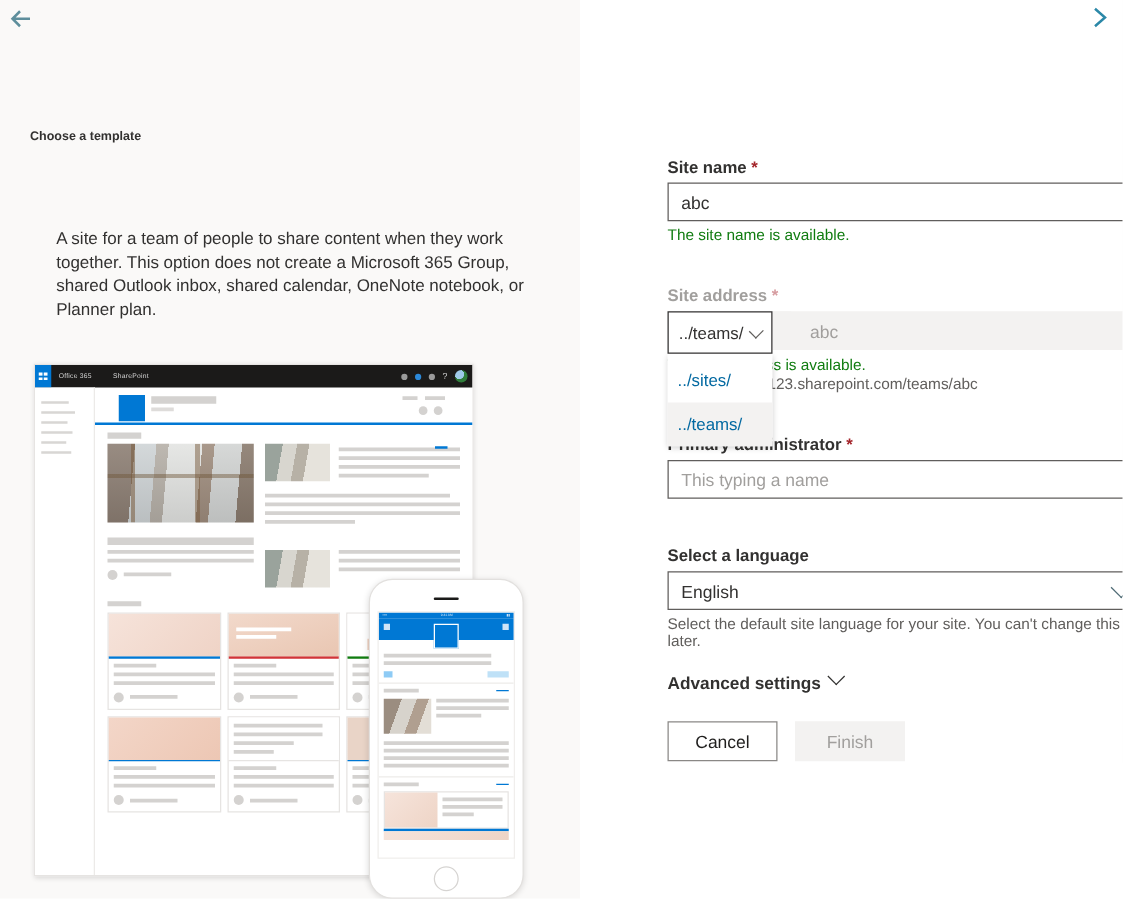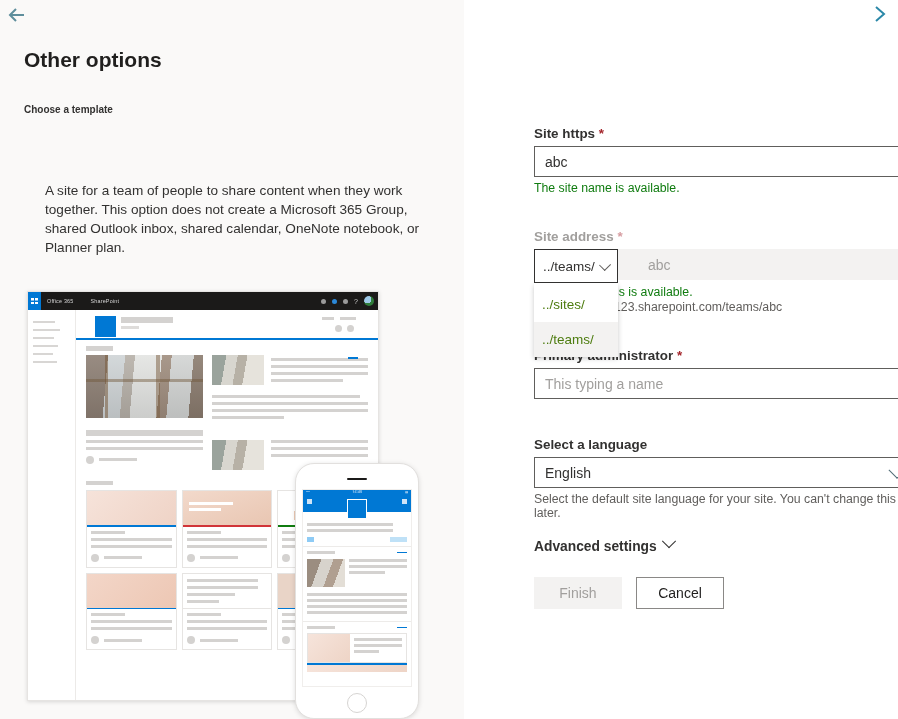--- a/index.html
+++ b/index.html
@@ -223,21 +223,21 @@
     width:9px; height:9px; border-right:1.3px solid #605e5c; border-bottom:1.3px solid #605e5c;
     transform:rotate(45deg) translate(-1px,-1px); margin-left:auto;
   }
   .dd-menu {
     position:absolute; left:70px; top:283px; width:84px;
     background:#ffffff; box-shadow:0 1.6px 5px rgba(0,0,0,.22); z-index:39;
     padding:4px 0 0 0;
   }
   .dd-item {
     height:35px; display:flex; align-items:center; padding:0 8px;
-    font-size:13.5px; color:#4d7c0f; cursor:pointer;
+    font-size:13.5px; color:#0369a1; cursor:pointer;
   }
   .dd-item.sel { background:#f3f2f1; }
 
   .adv {
     position:absolute; left:70px; top:539px;
     display:flex; gap:7px;
     font-size:13.8px; font-weight:600; color:#323130; cursor:pointer;
   }
   .adv .chev3 {
     width:10px; height:10px; border-right:1.4px solid #323130; border-bottom:1.4px solid #323130;
@@ -258,21 +258,20 @@
 <div id="root">
 
   <div class="left-pane">
 
     <div class="back-arrow">
       <svg width="28" height="24" viewBox="0 0 28 24">
         <path d="M20 12 H7 M12 6 L6 12 L12 18" fill="none" stroke="#5e8e9c" stroke-width="2"></path>
       </svg>
     </div>
 
-    <div class="page-title">Other options</div>
 
     <div class="field-label-left">Choose a template</div>
 
 
     <div class="template-desc">A site for a team of people to share content when they work together. This option does not create a Microsoft 365 Group, shared Outlook inbox, shared calendar, OneNote notebook, or Planner plan.</div>
 
     <div class="mockup">
 
       <div class="laptop">
         <div class="lap-topbar">
@@ -522,21 +521,21 @@
   <div class="right-pane">
 
     <div class="fwd-arrow">
       <svg width="24" height="24" viewBox="0 0 24 24">
         <path d="M8 5 L16 12 L8 19" fill="none" stroke="#2b88a8" stroke-width="2"></path>
       </svg>
     </div>
 
     <div class="fld" style="top:126px;">
       <div class="flabel">
-        <span>Site https</span>
+        <span>Site name</span>
         <span class="req">*</span>
       </div>
       <div class="inp">
         <span>abc</span>
       </div>
       <div class="helper">The site name is available.</div>
     </div>
 
     <div class="fld" style="top:229px;">
       <div class="flabel dim">
@@ -581,18 +580,18 @@
       </div>
       <div class="helper gray">Select the default site language for your site. You can't change this later.</div>
     </div>
 
     <div class="adv">
       <span>Advanced settings</span>
       <span class="chev3"></span>
     </div>
 
     <div class="btnrow">
+      <div class="btn cancel">Cancel</div>
       <div class="btn finish">Finish</div>
-      <div class="btn cancel">Cancel</div>
     </div>
 
   </div>
 </div>
 
 </body></html>

